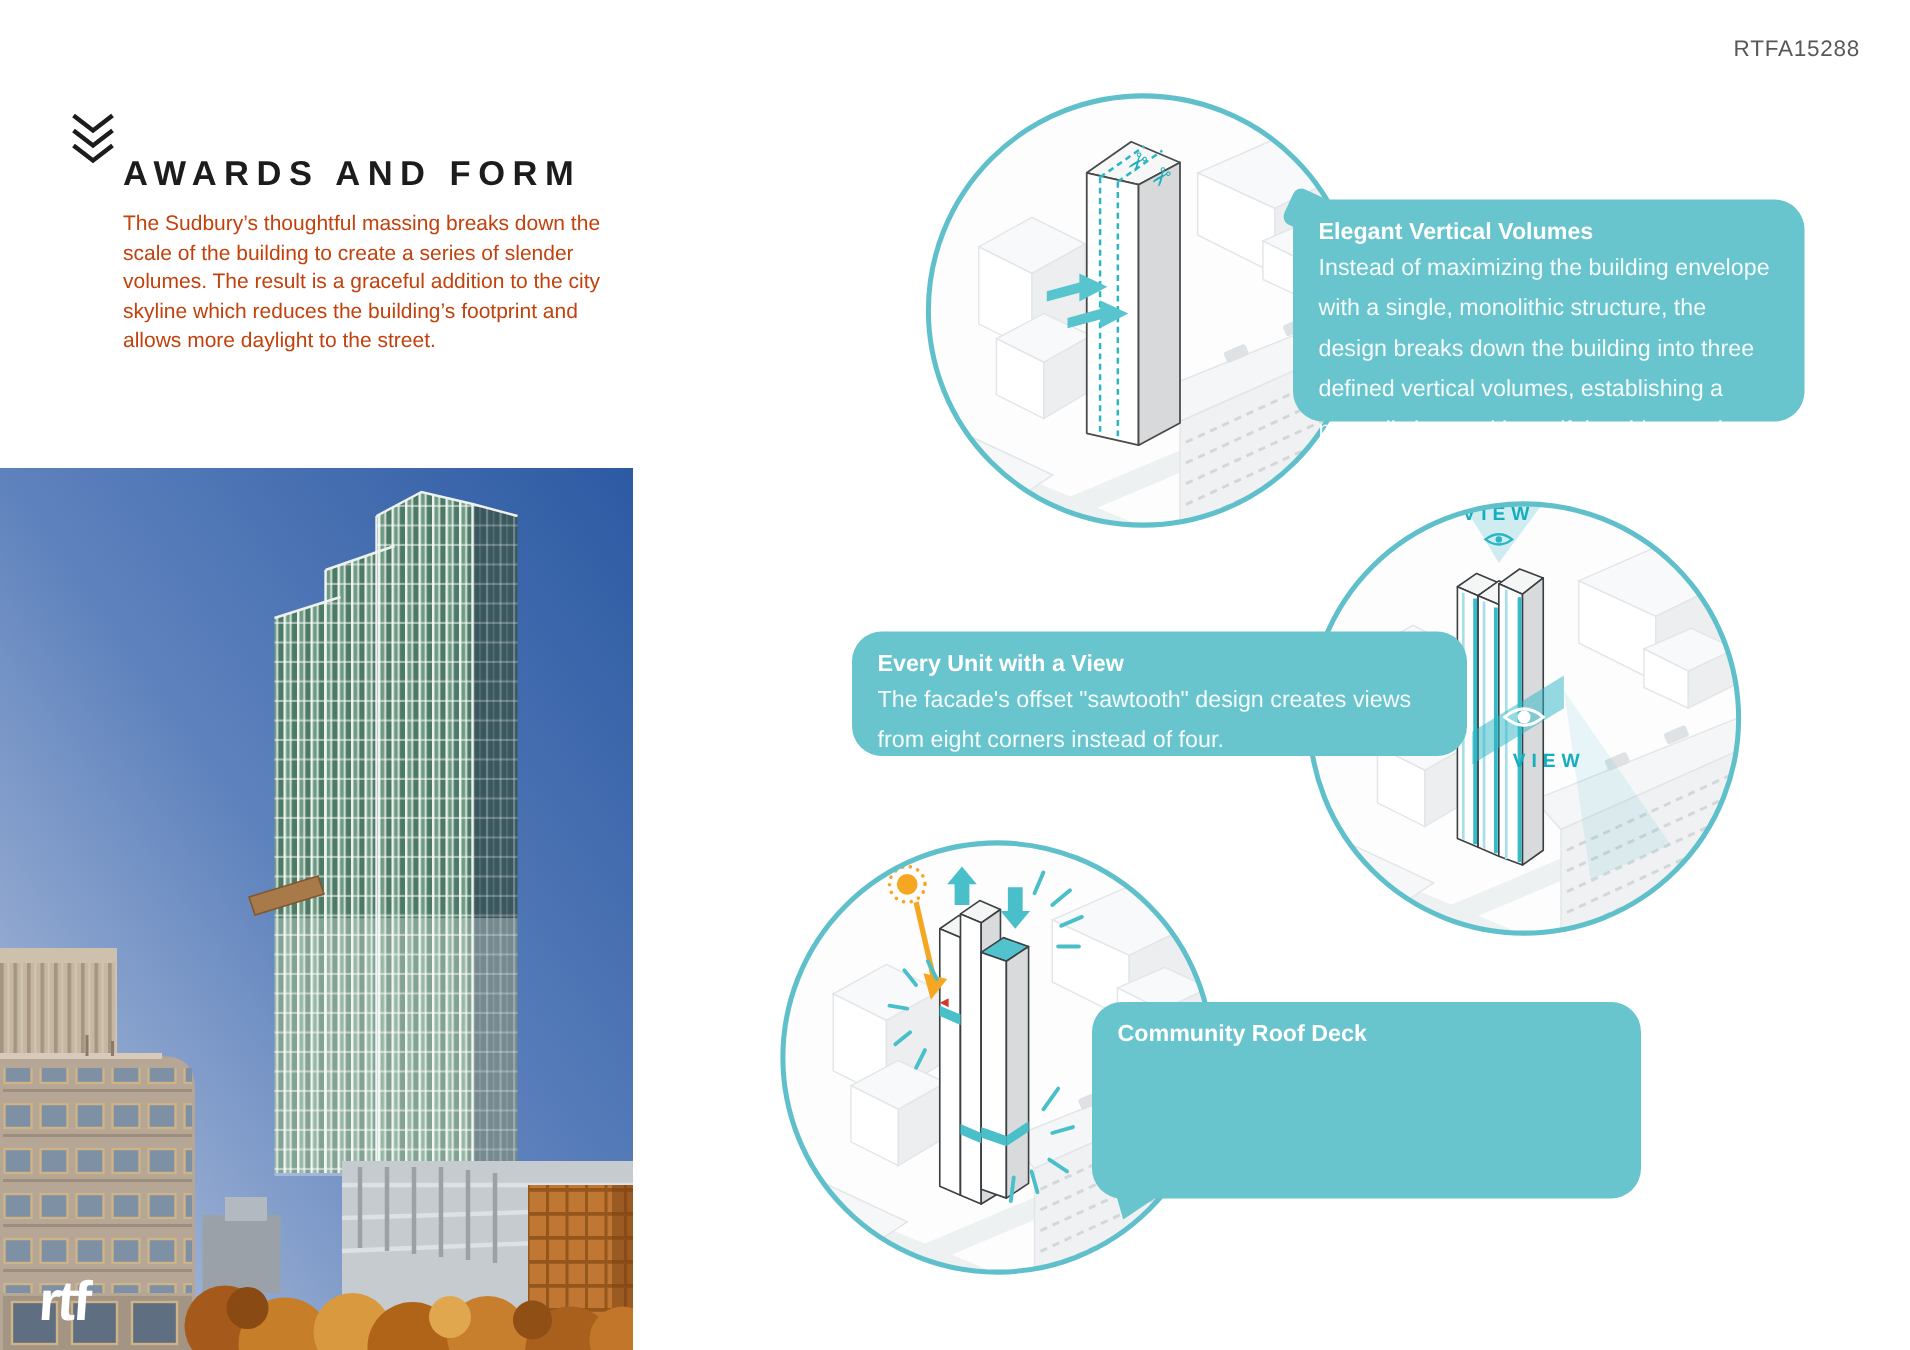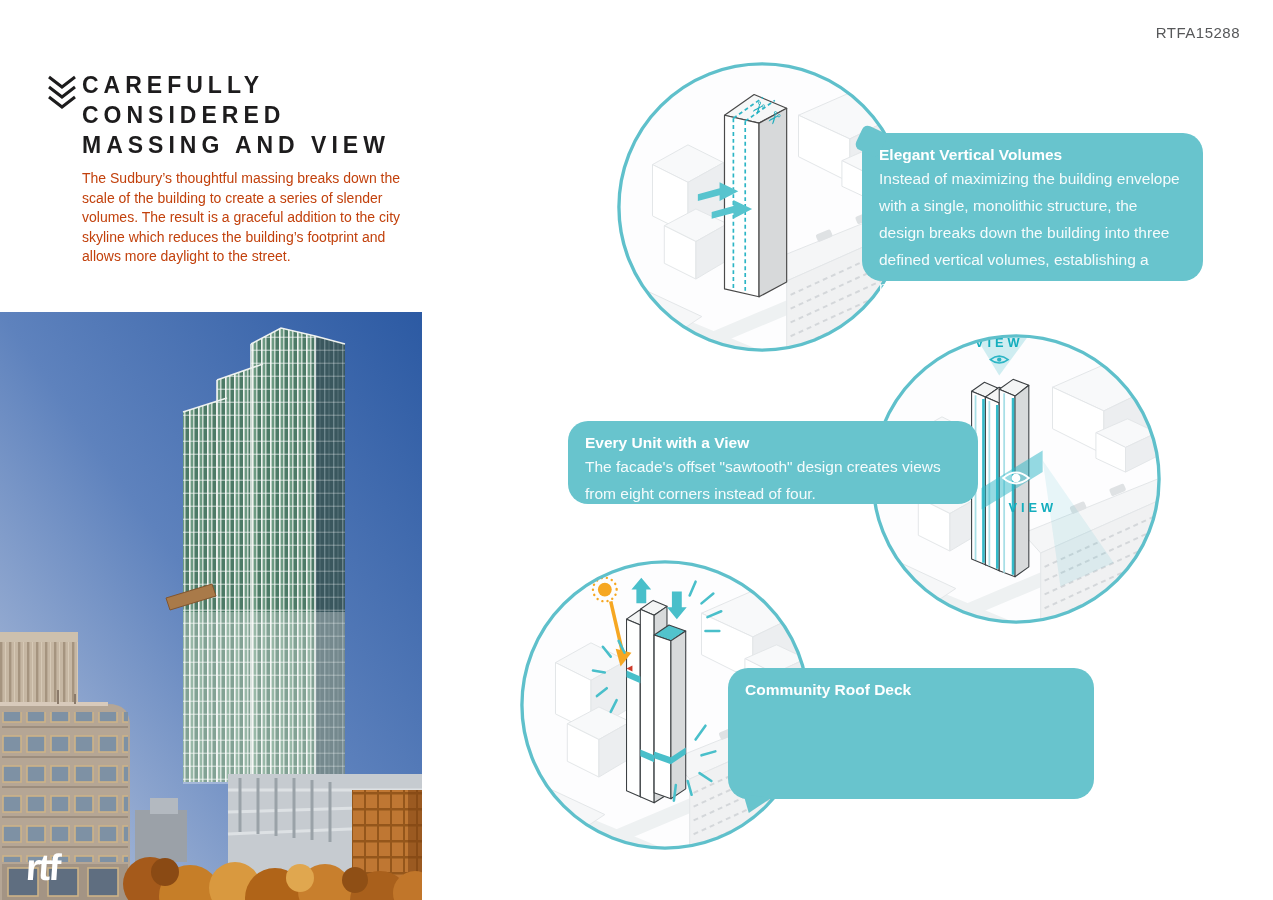--- a/index.html
+++ b/index.html
@@ -42,22 +42,22 @@
   <svg class="chevron" width="32" height="38" viewBox="0 0 32 38">
     <g fill="none" stroke="#1d1c1d" stroke-width="3">
       <path d="M3 3 L16 13 L29 3"></path>
       <path d="M3 13 L16 23 L29 13"></path>
       <path d="M3 23 L16 33 L29 23"></path>
     </g>
   </svg>
 
   <div class="intro">
     <h1 class="heading">
-      <span>CAREFULLY CONSIDERED</span><br>
-      <span>MASSING AND VIEW</span>
+      <br>
+      <span>AWARDS AND FORM</span>
     </h1>
     <p class="body-text">The Sudbury’s thoughtful massing breaks down the scale of the building to create a series of slender volumes. The result is a graceful addition to the city skyline which reduces the building’s footprint and allows more daylight to the street.</p>
   </div>
 
   <svg width="0" height="0" style="position:absolute" aria-hidden="true">
     <defs>
       <g id="city">
         <rect x="0" y="0" width="302" height="302" fill="#fdfdfe"></rect>
         <path d="M0,240 L150,302" stroke="#eef1f2" stroke-width="10" fill="none"></path>
         <path d="M60,302 L302,200" stroke="#eef1f2" stroke-width="14" fill="none"></path>

